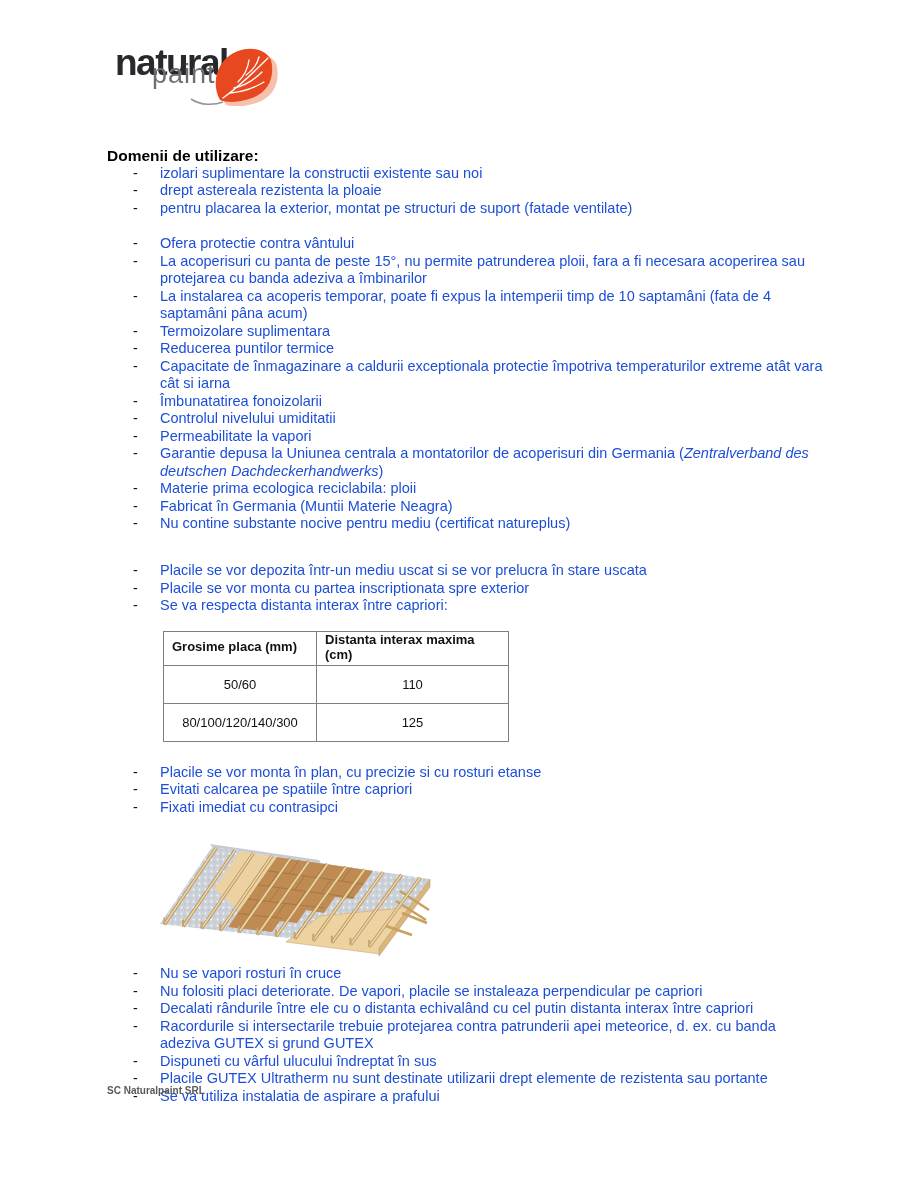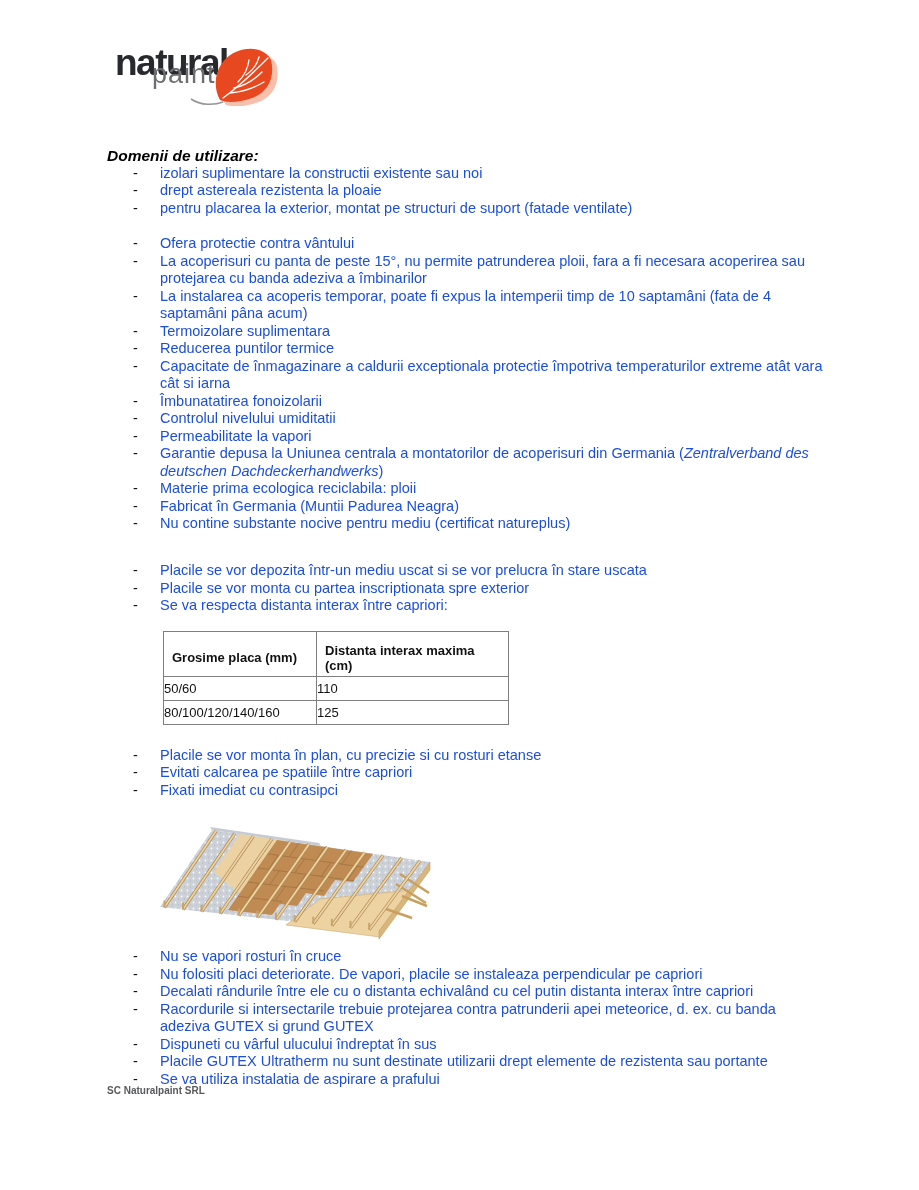--- a/index.html
+++ b/index.html
@@ -24,44 +24,44 @@
     position:absolute;left:152px;top:61px;
     font-size:27px;line-height:27px;font-weight:400;
     letter-spacing:1px;color:#6d6e71;
   }
   .leaf-svg{position:absolute;left:186px;top:48px;}
 
   
   .sec{position:absolute;left:107px;width:716px;}
   .sec-heading{
     margin:0;font-size:15.5px;line-height:17.5px;
-    font-weight:bold;color:#000;font-style:italic;
+    font-weight:bold;color:#000;
   }
   .bullet-item{display:flex;}
   .dash{flex:none;width:27px;padding-left:26px;color:#111;}
   .bullet-text{width:668px;color:#1d4ed8;}
   .italic{font-style:italic;}
 
   
   .spacing-table{
     border-collapse:collapse;
     margin:16px 0 0 56px;
     font-family:"Liberation Sans", sans-serif;
   }
   .spacing-table th,.spacing-table td{
     border:1px solid #7f7f7f;
     font-size:13px;line-height:15px;
   }
   .spacing-table th{
     font-weight:bold;text-align:left;
-    padding:11px 8px 3px 8px;
+    padding:0 8px 3px 8px;
   }
   .spacing-table th:first-child{width:136px;}
   .spacing-table th:last-child{width:175px;}
-  .spacing-table td{padding:4px 0;}
+  .spacing-table td{text-align:center;padding:11px 0;}
 
   
   .roof-figure{margin:18px 0 0 43px;width:285px;height:124px;}
 
   
   .footer{
     position:absolute;left:107px;top:1082px;width:745px;
     color:#58595b;font-size:13.3px;line-height:17px;
   }
   .f-company{font-weight:bold;font-size:10px;}
@@ -151,21 +151,21 @@
       <span class="dash">-</span>
       <span class="bullet-text"><span>Garantie depusa la Uniunea centrala a montatorilor de acoperisuri din Germania (</span><span class="italic">Zentralverband des deutschen Dachdeckerhandwerks</span><span>)</span></span>
     </div>
     <div>
         <div class="bullet-item">
           <span class="dash">-</span>
           <span class="bullet-text">Materie prima ecologica reciclabila: ploii</span>
         </div>
         <div class="bullet-item">
           <span class="dash">-</span>
-          <span class="bullet-text">Fabricat în Germania (Muntii Padurea Neagra)</span>
+          <span class="bullet-text">Fabricat în Germania (Muntii Materie Neagra)</span>
         </div>
         <div class="bullet-item">
           <span class="dash">-</span>
           <span class="bullet-text">Nu contine substante nocive pentru mediu (certificat natureplus)</span>
         </div>
       </div>
   </section>
 
   <section class="sec" style="top:562px">
     <div>
@@ -189,21 +189,21 @@
           <th>Grosime placa (mm)</th>
           <th>Distanta interax maxima (cm)</th>
         </tr>
       </thead>
       <tbody>
         <tr>
           <td>50/60</td>
           <td>110</td>
         </tr>
         <tr>
-          <td>80/100/120/140/160</td>
+          <td>80/100/120/140/300</td>
           <td>125</td>
         </tr>
       </tbody>
     </table>
 
     <div class="after-table">
         <div class="bullet-item">
           <span class="dash">-</span>
           <span class="bullet-text">Placile se vor monta în plan, cu precizie si cu rosturi etanse</span>
         </div>

